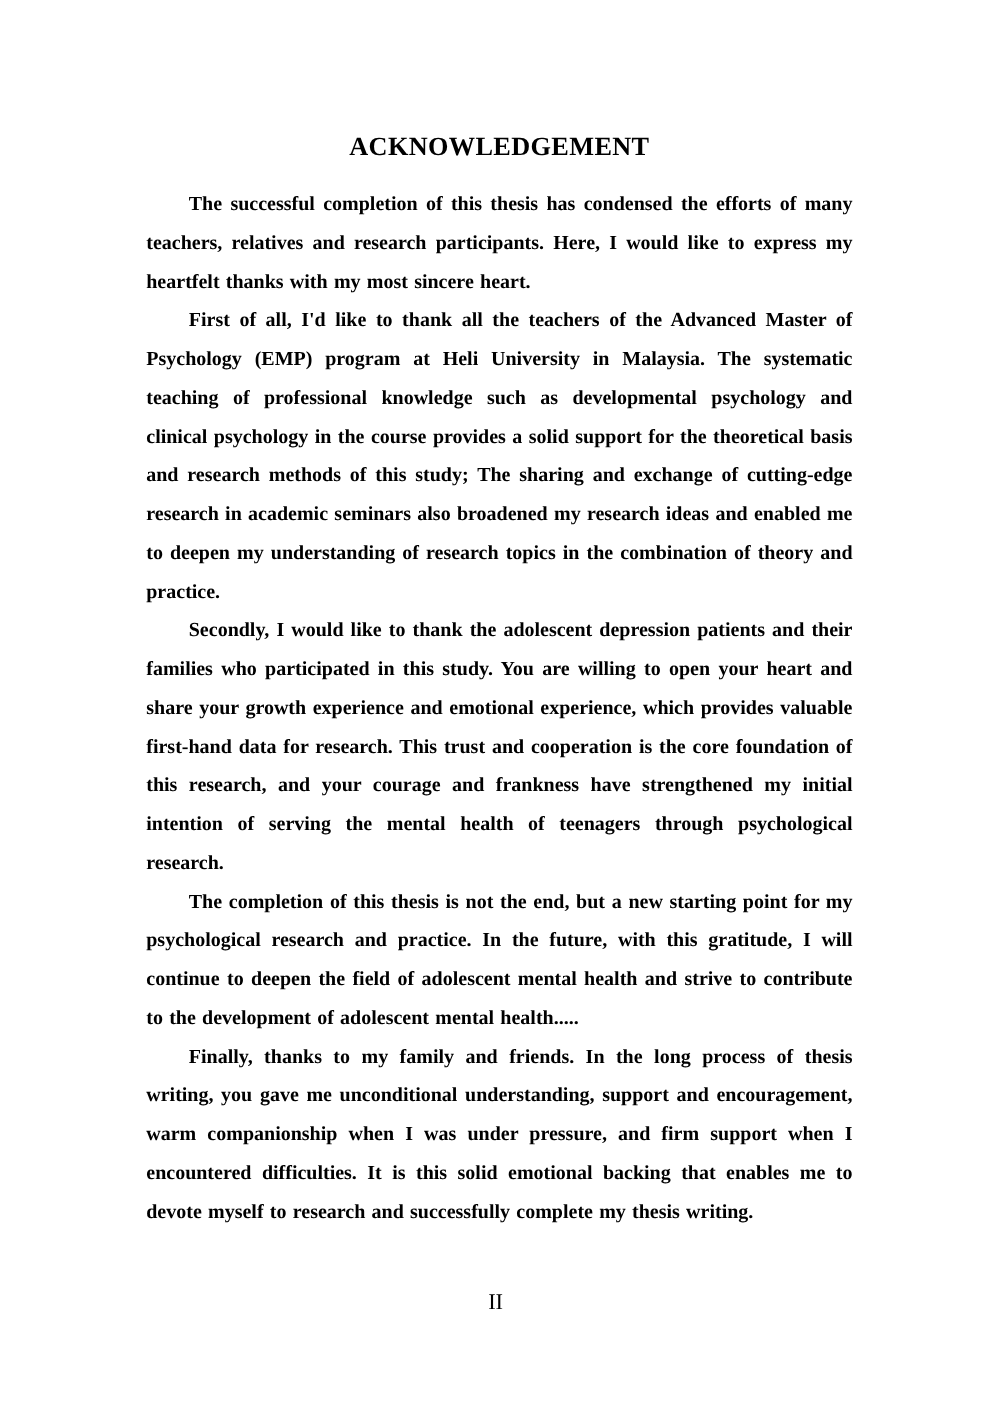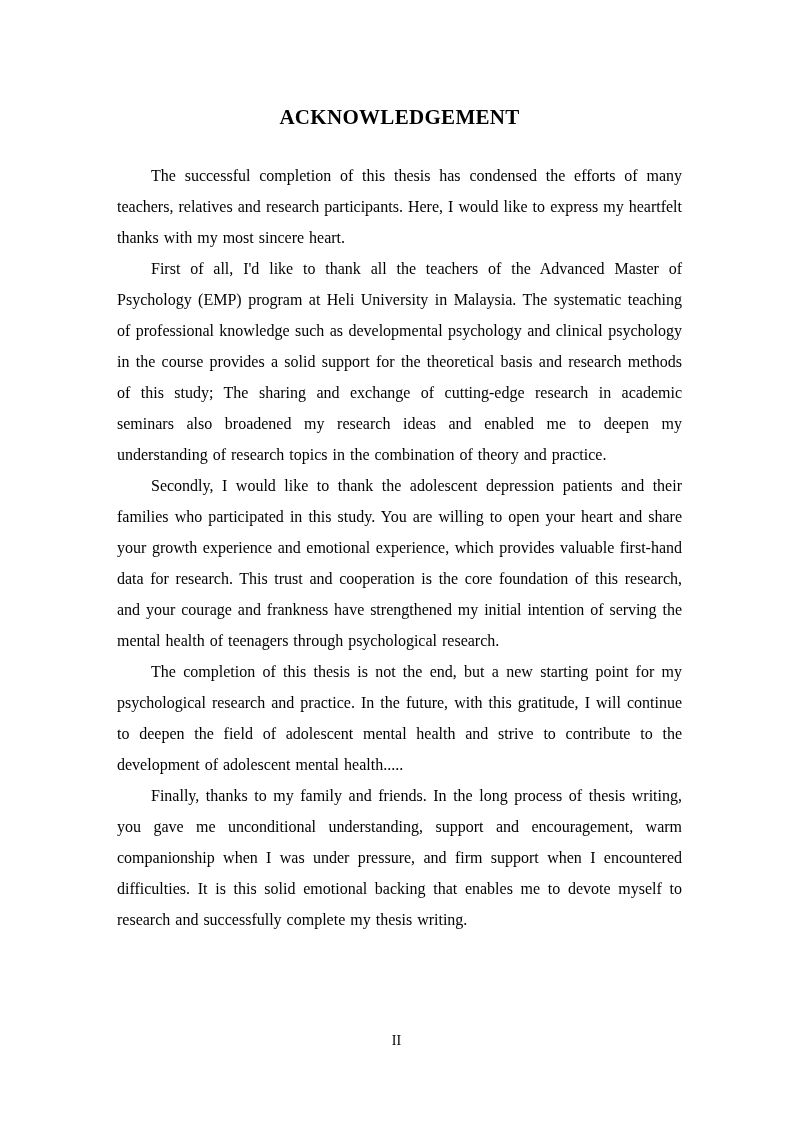--- a/index.html
+++ b/index.html
@@ -17,42 +17,43 @@
     color: #000000;
     overflow: hidden;
   }
   .content {
     position: absolute;
     left: 117px;
     top: 104px;
     width: 565px;
   }
   .title {
-    margin: 0 0 30px 0;
+    margin: 0 0 18px 0;
     font-size: 21px;
     line-height: 26px;
     font-weight: bold;
     text-align: center;
     letter-spacing: 0.3px;
   }
   .para {
     margin: 0;
     font-size: 16px;
     line-height: 31px;
     text-align: justify;
     text-indent: 34px;
     word-spacing: 1px;
+    font-weight: bold;
   }
   .page-number {
     position: absolute;
     left: 0;
     right: 0;
     top: 1032px;
     text-align: center;
-    font-size: 14px;
+    font-size: 18px;
     line-height: 18px;
     font-family: "Liberation Serif", serif;
     color: #000000;
   }
 </style>
 </head>
 <body>
 
 <div class="page">
   <div class="content">

